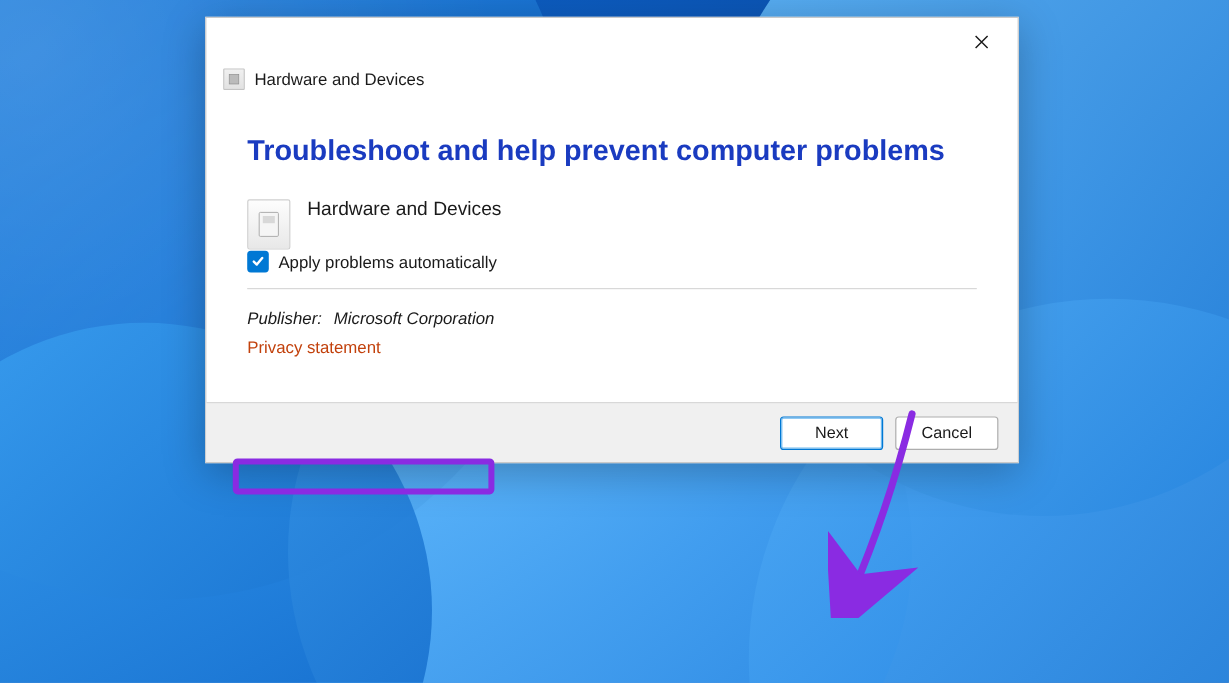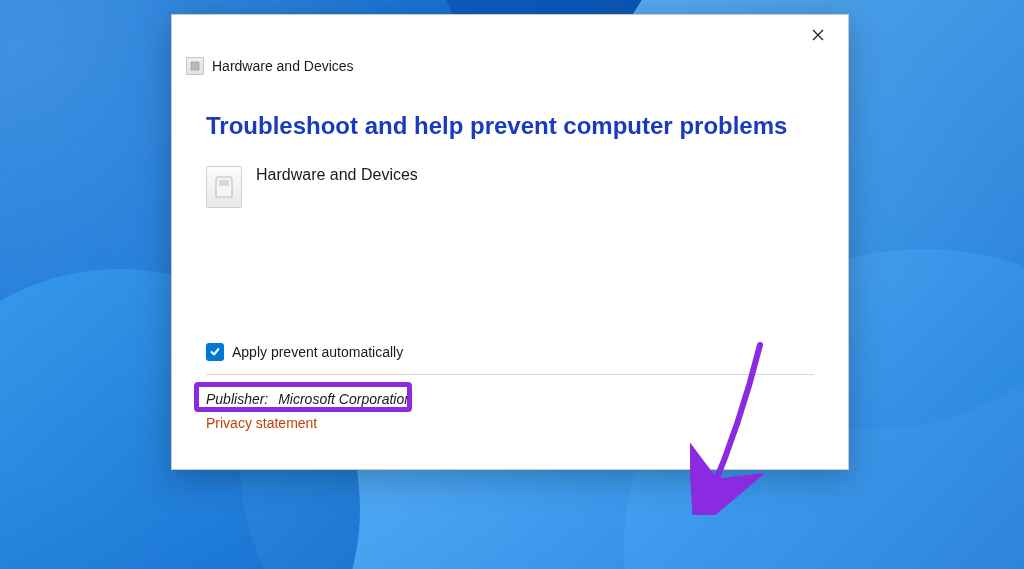--- a/index.html
+++ b/index.html
@@ -32,21 +32,21 @@
   .p2 { width: 600px; height: 600px; right: -200px; bottom: -280px; background: linear-gradient(135deg, #59b6ff, #1875d4); }
   .p3 { width: 520px; height: 520px; left: 240px; top: 200px; background: linear-gradient(135deg, #6fc4ff, #2a8ae6); }
   .p4 { width: 480px; height: 480px; left: -120px; bottom: -180px; background: linear-gradient(135deg, #3ea5f4, #0d63c5); }
   .p5 { width: 550px; height: 550px; right: -120px; top: -120px; background: linear-gradient(135deg, #6fc4ff, #1f7fdc); }
 
   .dialog {
     position: absolute;
     left: 171px;
     top: 14px;
     width: 678px;
-    height: 456px;
+    height: 372px;
     background: #ffffff;
     border: 1px solid #c9c9c9;
     box-shadow: 0 8px 32px rgba(0,0,0,0.25);
     display: flex;
     flex-direction: column;
     z-index: 10;
   }
 
   .titlebar {
     height: 40px;
@@ -267,33 +267,37 @@
         <div class="category-title">Hardware and Devices</div>
       </div>
     </div>
 
     <div class="checkbox-row">
       <span class="chk">
         <svg width="12" height="12" viewBox="0 0 12 12">
           <path d="M2.5 6 L5 8.5 L9.5 3" stroke="#fff" stroke-width="2" fill="none" stroke-linecap="round" stroke-linejoin="round"></path>
         </svg>
       </span>
-      <span class="chk-label">Apply prevent automatically</span>
+      <span class="chk-label">Apply problems automatically</span>
     </div>
 
     <div class="divider"></div>
 
     <div class="publisher-row">
       <span class="pub-label">Publisher:</span>
       <span>Microsoft Corporation</span>
     </div>
 
     <a class="privacy-link">Privacy statement</a>
   </div>
 
+  <div class="button-bar">
+    <button class="btn btn-primary">Next</button>
+    <button class="btn">Cancel</button>
+  </div>
 </div>
 
 <div class="highlight-box hl1"></div>
 
 <div class="arrow" style="left:690px; top:335px;">
   <svg class="arrow-svg" width="90" height="180" viewBox="0 0 90 180">
     <defs>
       <marker id="ah" markerWidth="14" markerHeight="14" refX="7" refY="7" orient="auto">
         <path d="M0,0 L14,7 L0,14 L4,7 Z" fill="#8a2be2"></path>
       </marker>

